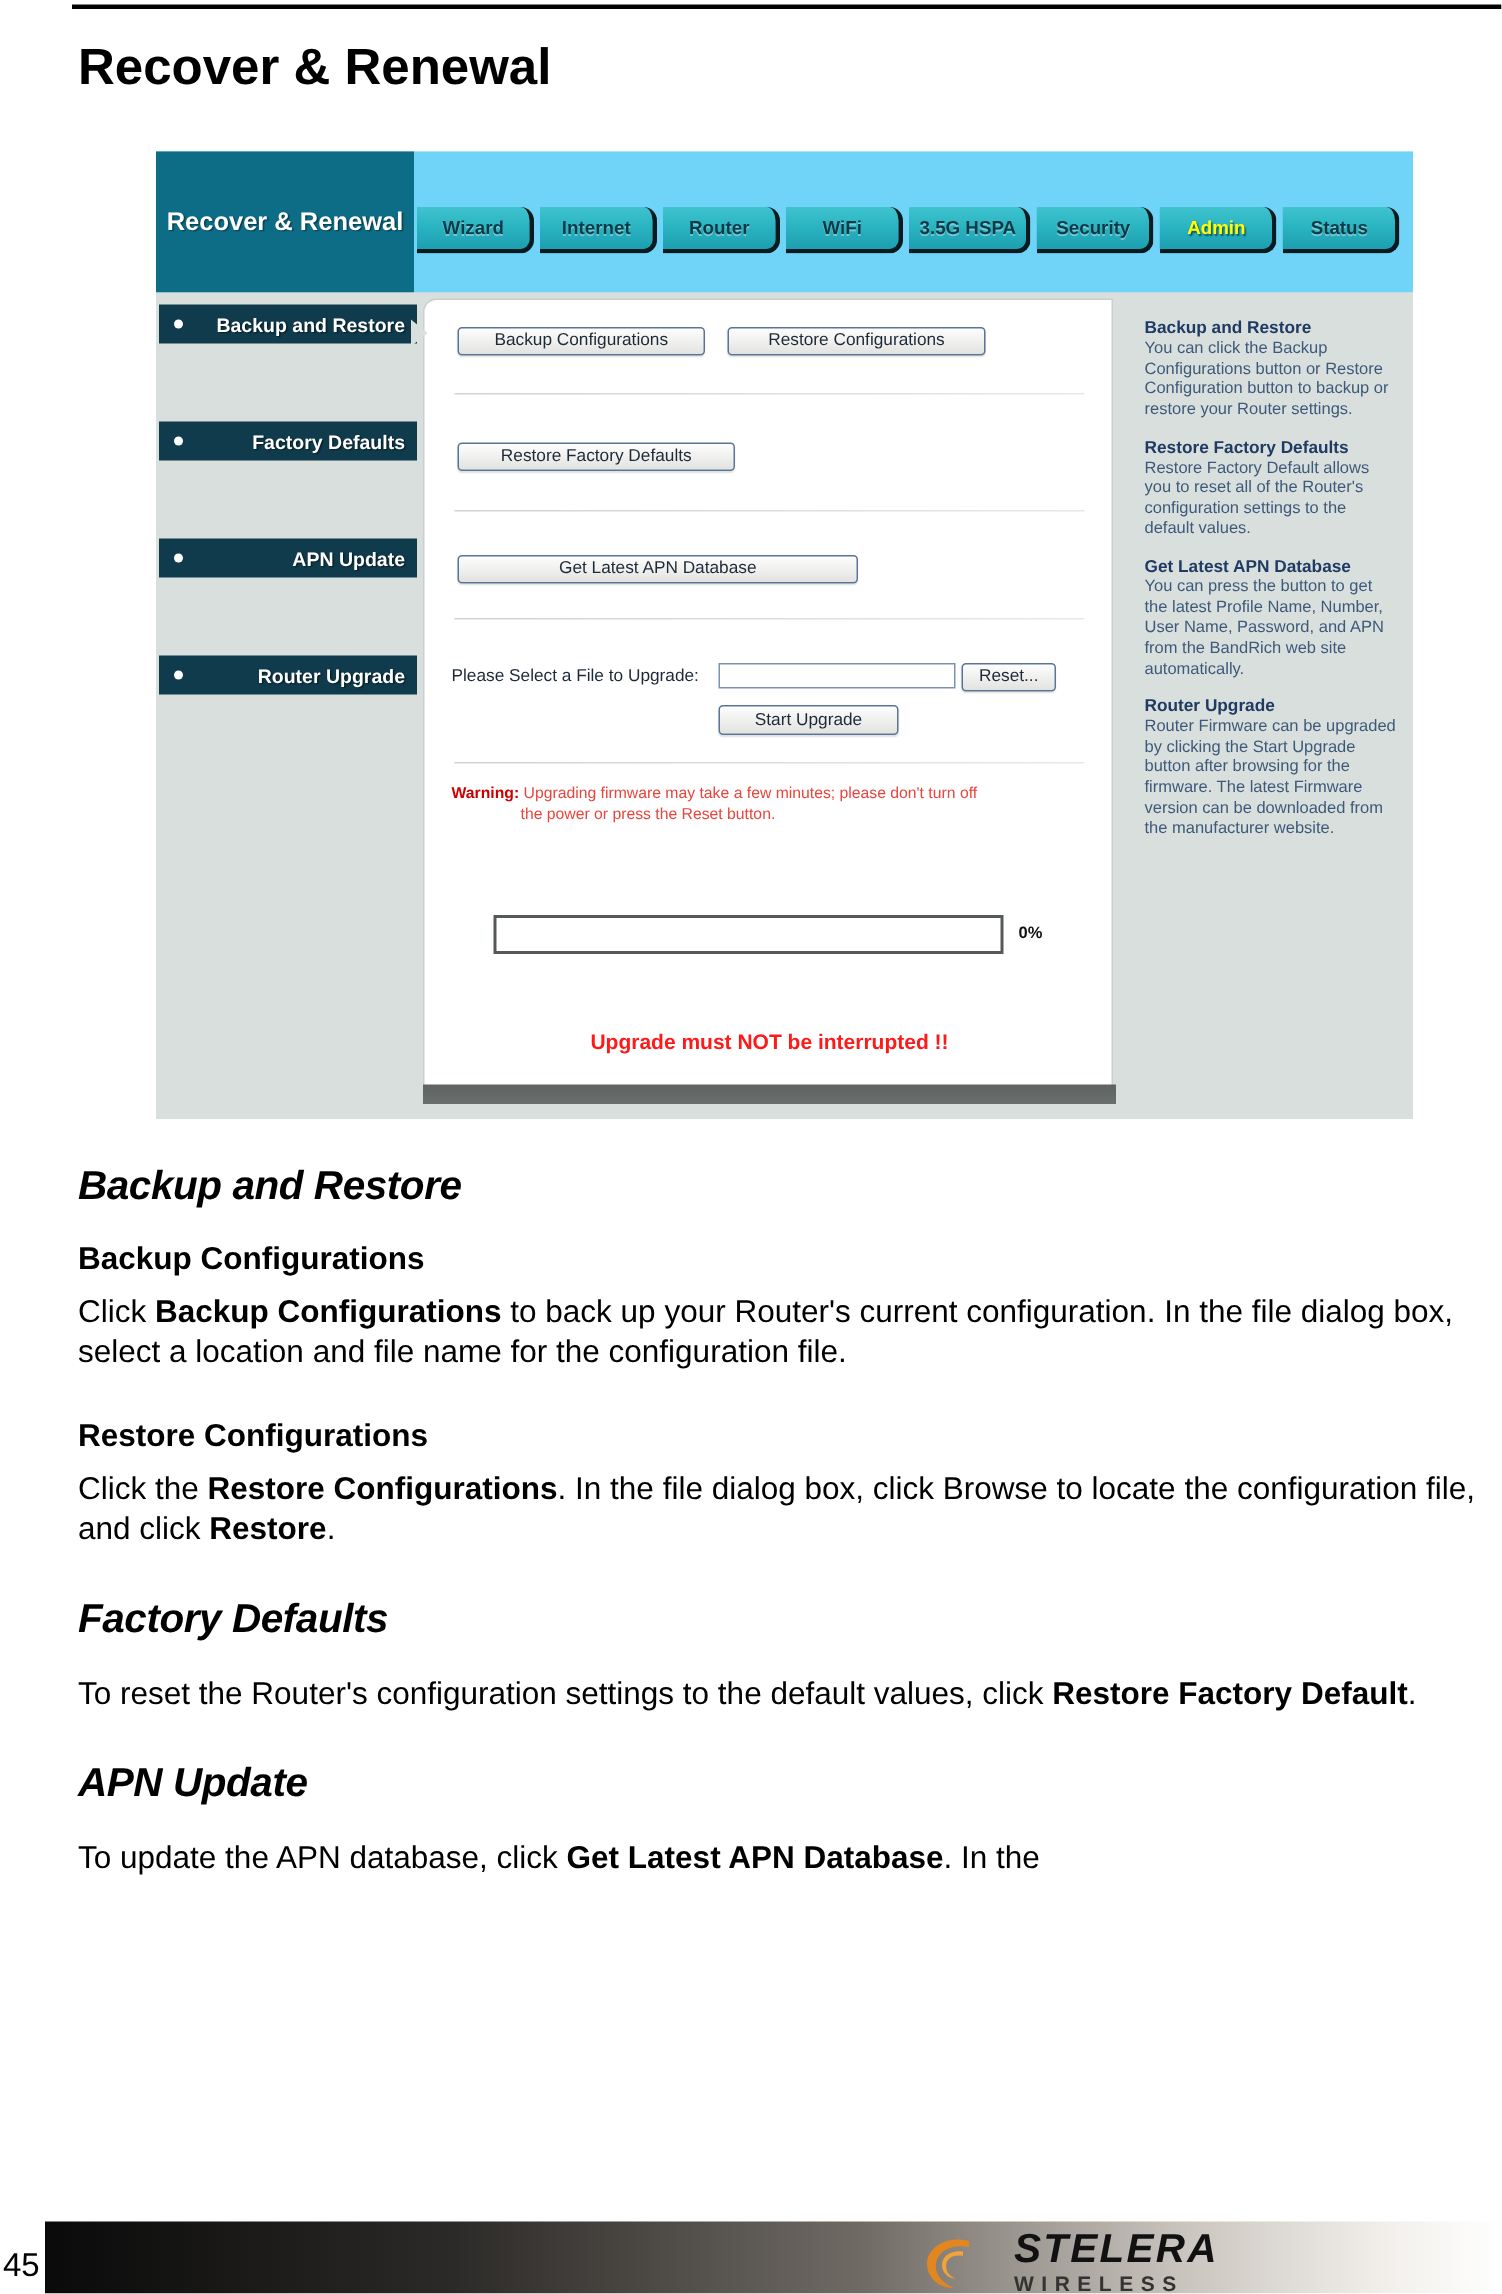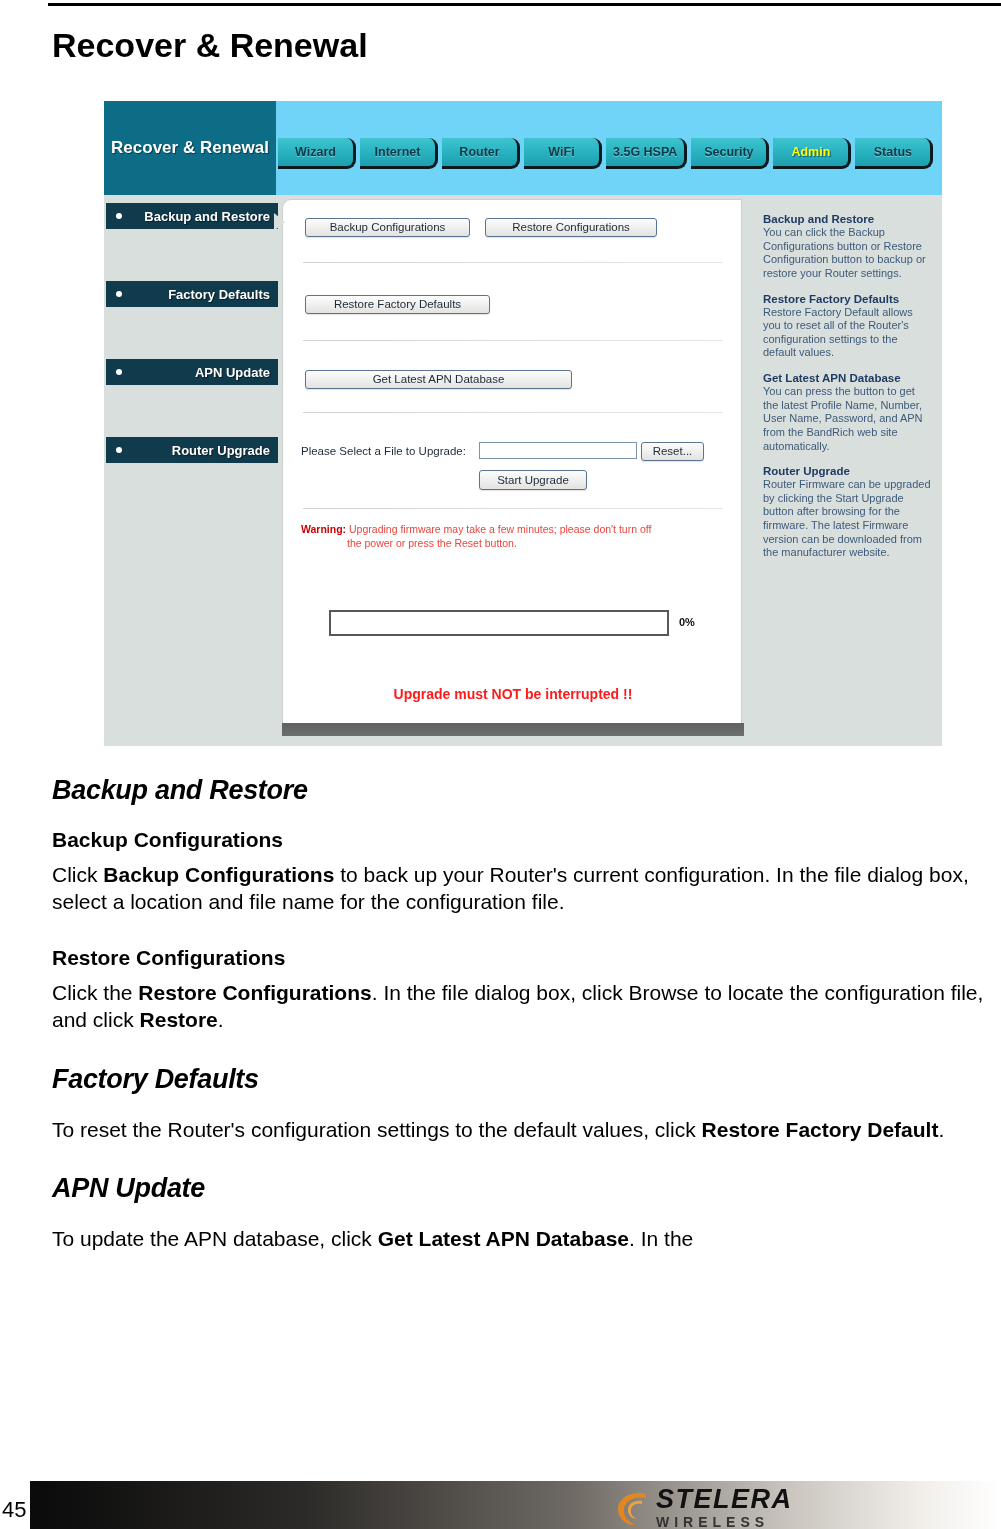--- a/index.html
+++ b/index.html
@@ -196,21 +196,21 @@
   .footer{
     position:absolute; left:30px; top:1481px; width:971px; height:48px;
     background:linear-gradient(to right,#0a0a0a 0%,#2c2a28 28%,#6f6a64 56%,#c9c4bd 78%,#f2efeb 92%,#ffffff 100%);
   }
   .pagenum{
     position:absolute; left:2px; top:1497px;
     font-size:22px; color:#000;
   }
   .logo{
     position:absolute; left:612px; top:1487px;
-    display:flex; align-items:center; gap:2px;
+    display:flex; align-items:center; gap:22px;
   }
   .logo .swoosh{ width:42px; height:40px; }
   .logo .wordmark{
     font-size:27px; font-weight:bold; font-style:italic; color:#111;
     letter-spacing:1.5px; line-height:.95;
   }
   .logo .subword{
     font-size:14px; font-weight:bold; color:#333; letter-spacing:5px;
     text-align:left; margin-top:1px;
   }
@@ -284,21 +284,21 @@
 
       <div class="rowline" style="top:140px;"></div>
 
       <button class="btn" style="position:absolute;left:22px;top:170px;width:267px;">Get Latest APN Database</button>
 
       <div class="rowline" style="top:212px;"></div>
 
       <div class="lblText" style="position:absolute;left:18px;top:245px;text-align:right;">Please Select a File to Upgrade:</div>
       <input class="inp" style="position: absolute; left: 196px; top: 242px; width: 158px;" value="">
       <button class="btn" style="position:absolute;left:358px;top:242px;width:63px;">Reset...</button>
-      <button class="btn" style="position:absolute;left:196px;top:270px;width:108px;height:20px;line-height:18px;">Start Upgrade</button>
+      <button class="btn" style="position:absolute;left:196px;top:270px;width:120px;height:20px;line-height:18px;">Start Upgrade</button>
 
       <div class="rowline" style="top:308px;"></div>
 
       <div class="warn" style="position:absolute;left:18px;top:322px;width:420px;">
         <b>Warning:</b>
         <span>Upgrading firmware may take a few minutes; please don't turn off</span><br>
         <span style="padding-left:46px;">the power or press the Reset button.</span>
       </div>
 
       <div style="position:absolute;left:46px;top:410px;">

